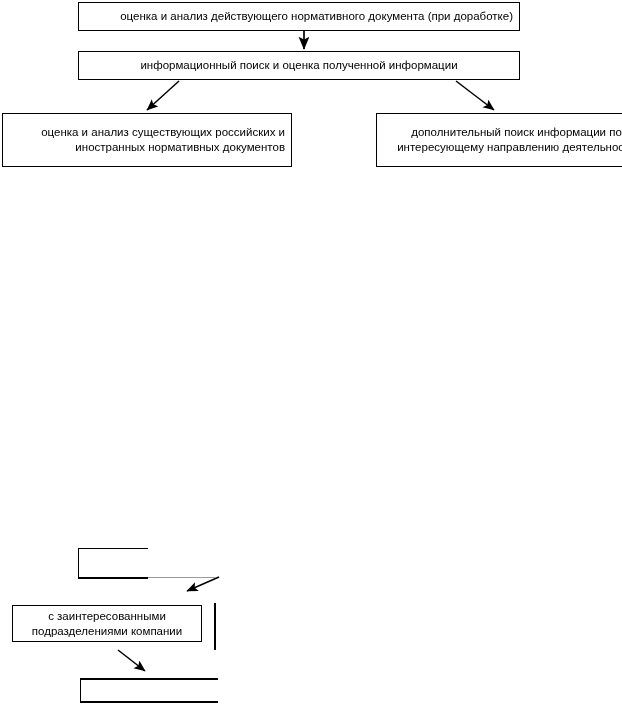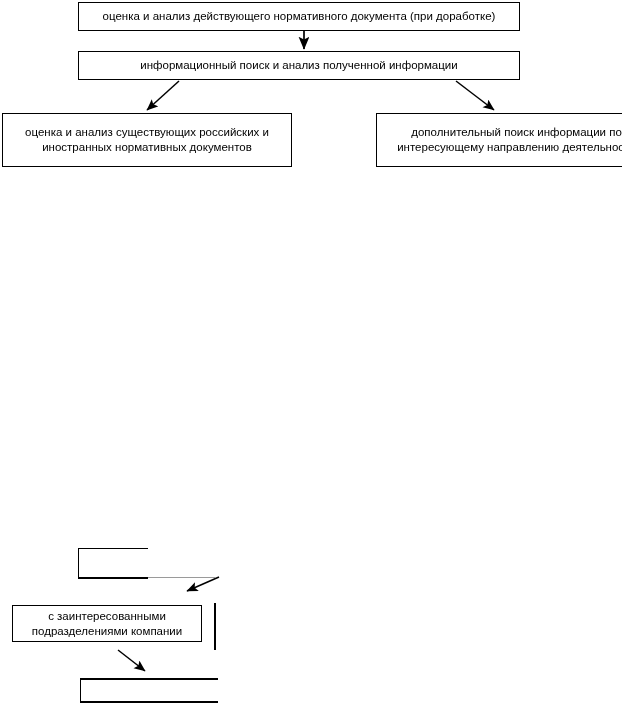--- a/index.html
+++ b/index.html
@@ -66,29 +66,29 @@
         <path d="M0,0 L7.6,3.2 L0,6.4 L1.6,3.2 z" fill="#000000"></path>
       </marker>
     </defs>
     <line x1="304" y1="31" x2="304" y2="49" stroke="#000000" stroke-width="1.7" marker-end="url(#ah)"></line>
     <line x1="179" y1="81" x2="147" y2="110" stroke="#000000" stroke-width="1.5" marker-end="url(#ah)"></line>
     <line x1="456" y1="81" x2="494" y2="110" stroke="#000000" stroke-width="1.5" marker-end="url(#ah)"></line>
     <line x1="219" y1="577" x2="187" y2="591" stroke="#000000" stroke-width="1.5" marker-end="url(#ah)"></line>
     <line x1="118" y1="650" x2="145" y2="671" stroke="#000000" stroke-width="1.5" marker-end="url(#ah)"></line>
   </svg>
 
-  <div class="node" style="left:78px; top:2px; width:442px; height:29px;">
+  <div class="node" style="left:78px; top:2px; width:442px; height:29px;text-align:right;">
     <span class="label">оценка и анализ действующего нормативного документа (при доработке)</span>
   </div>
 
   <div class="node" style="left:78px; top:51px; width:442px; height:29px;">
-    <span class="label">информационный поиск и анализ полученной информации</span>
+    <span class="label">информационный поиск и оценка полученной информации</span>
   </div>
 
-  <div class="node" style="left:2px; top:113px; width:290px; height:54px;">
+  <div class="node" style="left:2px; top:113px; width:290px; height:54px;text-align:right;">
     <span class="label">оценка и анализ существующих российских и иностранных нормативных документов</span>
   </div>
 
   <div class="node" style="left:336px; top:113px; width:281px; height:54px;margin-left:40px;">
     <span class="label">дополнительный поиск информации по интересующему направлению деятельности</span>
   </div>
 
   <div style="position:absolute; left:78px; top:548px; width:70px; height:30px;">
     <div class="edge-seg" style="left:0px; top:0px; width:70px; height:1px;"></div>
     <div class="edge-seg" style="left:0px; top:0px; width:1px; height:30px;"></div>

